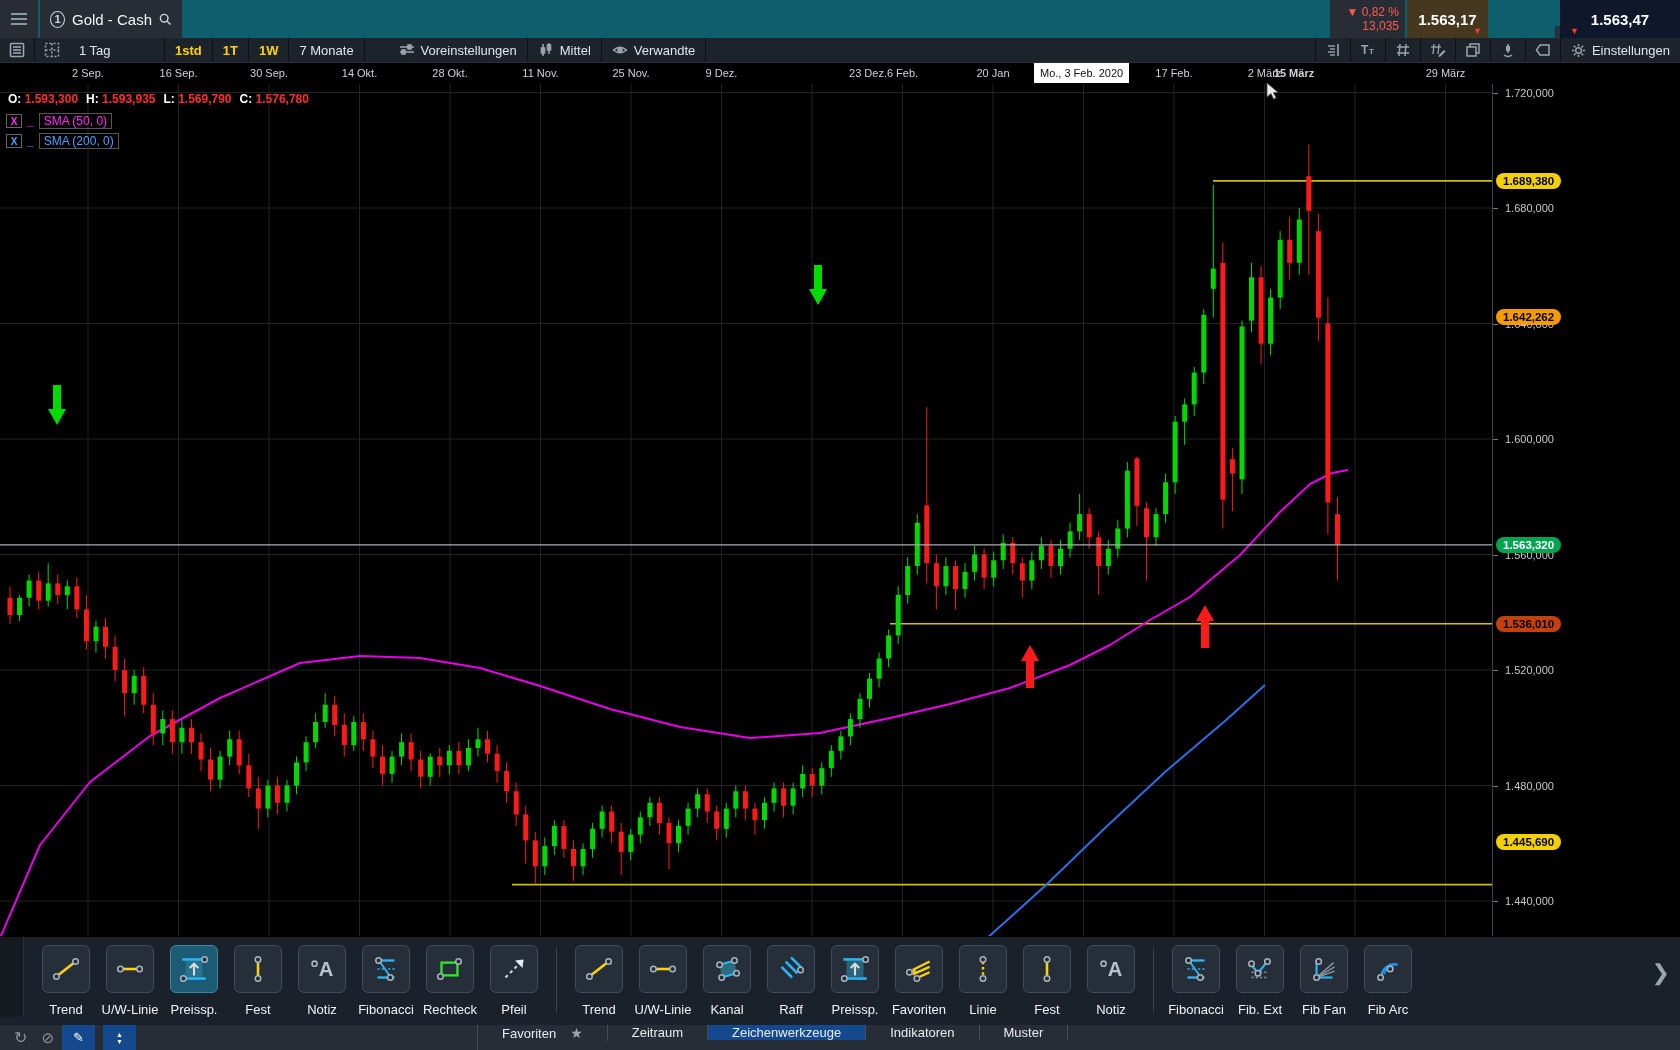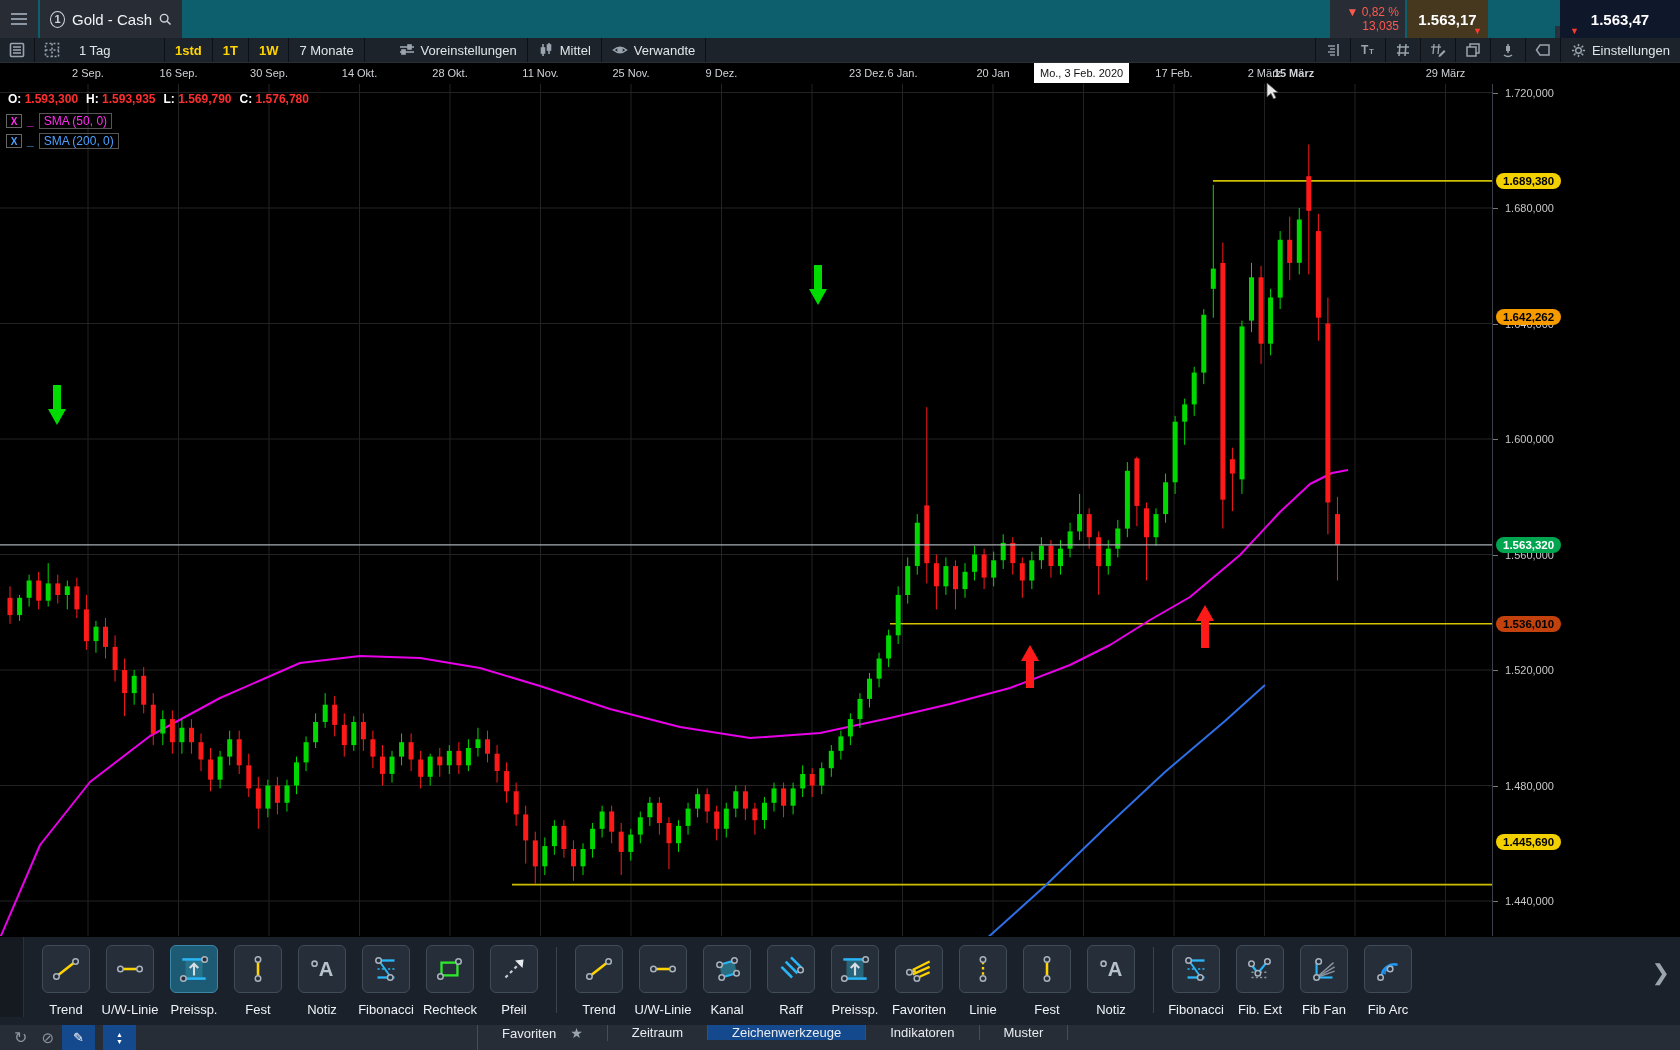--- a/index.html
+++ b/index.html
@@ -236,21 +236,21 @@
     <div class="date-tooltip" style="left:1034px">Mo., 3 Feb. 2020</div>
   <div class="dtick" style="left: 88px;">2 Sep.</div>
       <div class="dtick" style="left: 178.5px;">16 Sep.</div>
       <div class="dtick" style="left: 269px;">30 Sep.</div>
       <div class="dtick" style="left: 359.5px;">14 Okt.</div>
       <div class="dtick" style="left: 450px;">28 Okt.</div>
       <div class="dtick" style="left: 540.5px;">11 Nov.</div>
       <div class="dtick" style="left: 631px;">25 Nov.</div>
       <div class="dtick" style="left: 721.5px;">9 Dez.</div>
       <div class="dtick" style="left: 844px; margin-left: 24px;">23 Dez.</div>
-      <div class="dtick" style="left: 902.5px;">6 Jan.</div>
+      <div class="dtick" style="left: 902.5px;">6 Feb.</div>
       <div class="dtick" style="left: 993px;">20 Jan</div>
       <div class="dtick" style="left: 1174px;">17 Feb.</div>
       <div class="dtick" style="left: 1264.5px;">2 März</div>
       <div class="dtick" style="left: 1294px; font-weight: bold;">15 März</div>
       <div class="dtick" style="left: 1445.5px;">29 März</div>
     </div>
 
   <div class="chart-wrap">
     <svg id="chart-svg" width="1492" height="852" viewBox="0 0 1492 852">
         <line x1="88" y1="0" x2="88" y2="852" stroke="#232323" stroke-width="1"></line>

